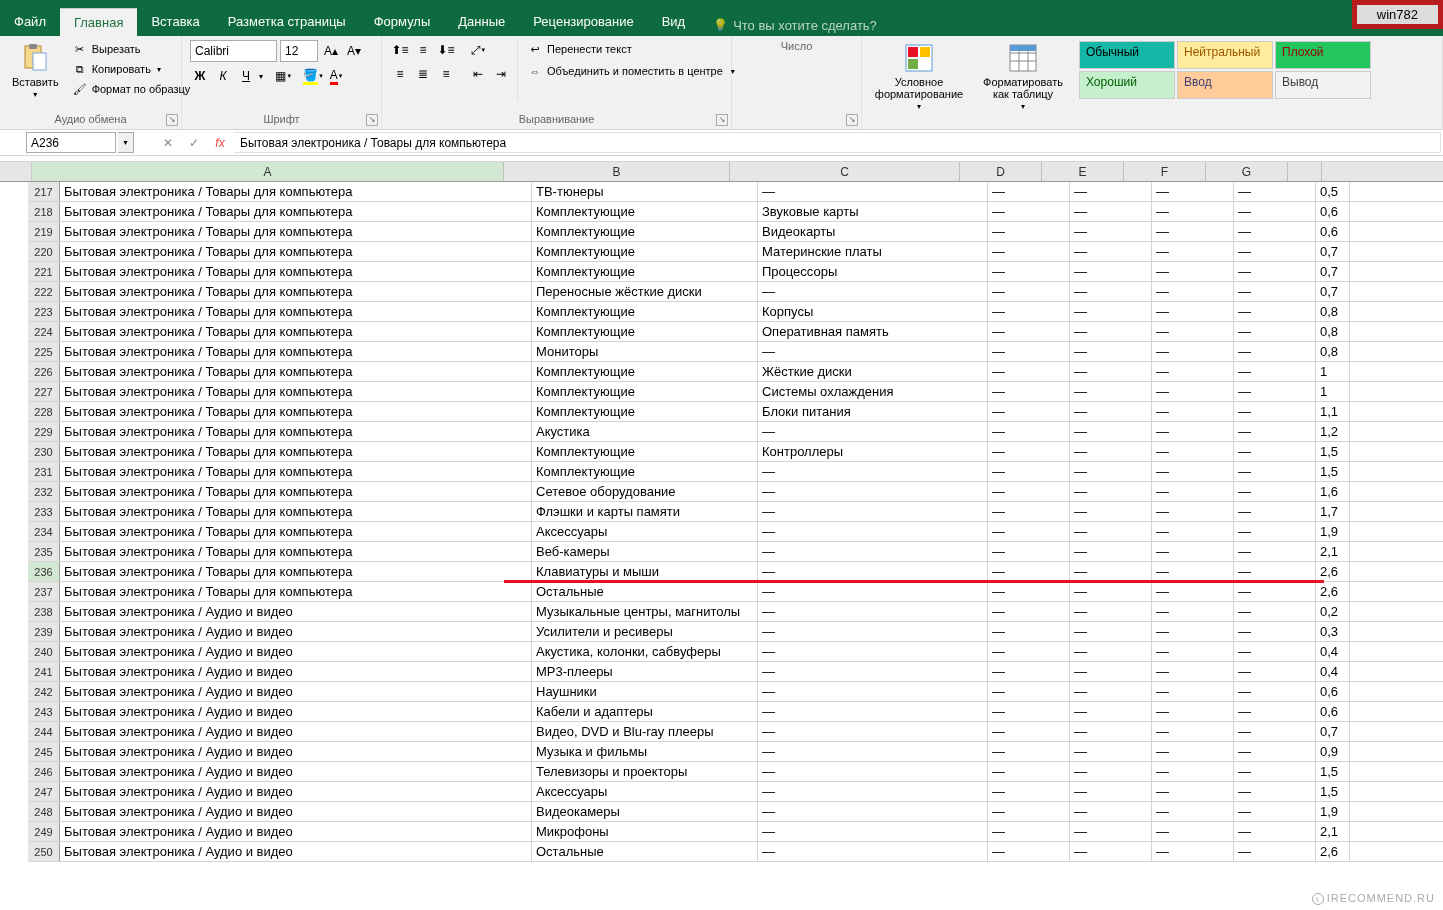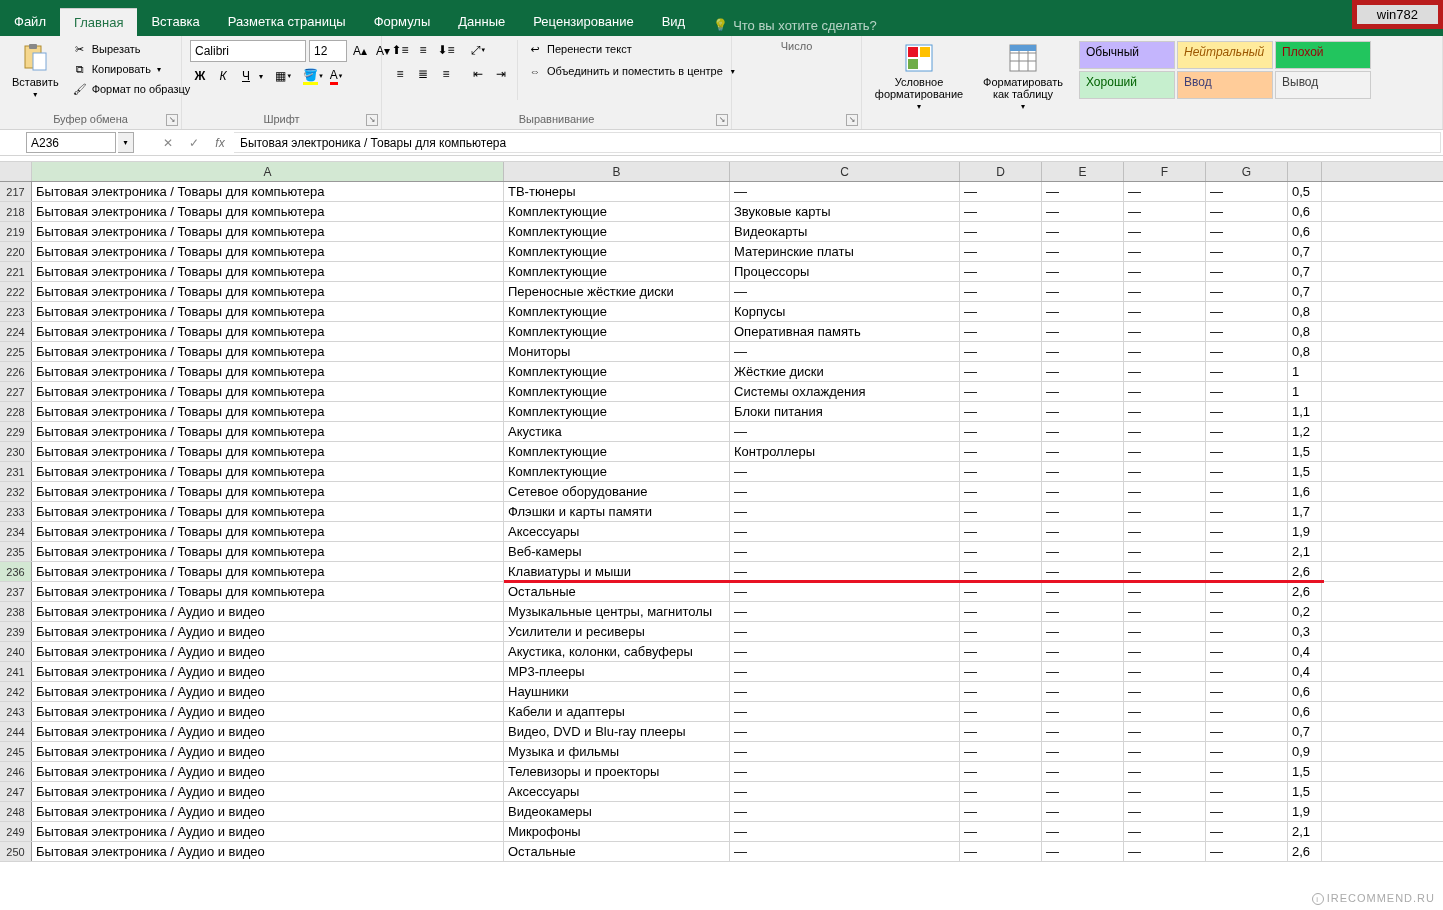--- a/index.html
+++ b/index.html
@@ -25,61 +25,61 @@
 .dialog-launcher { position: absolute; right: 3px; bottom: 3px; width: 12px; height: 12px; border: 1px solid #aaa; font-size: 8px; text-align: center; line-height: 10px; color: #666; cursor: pointer; }
 
 .bigbtn { display: flex; flex-direction: column; align-items: center; gap: 2px; padding: 2px 4px; cursor: pointer; font-size: 11px; text-align: center; }
 .bigbtn .ico { width: 32px; height: 32px; display: flex; align-items: center; justify-content: center; }
 .smallbtn { display: flex; align-items: center; gap: 4px; padding: 1px 3px; cursor: pointer; font-size: 11px; white-space: nowrap; }
 .smallbtn .ico { width: 16px; height: 16px; display: inline-flex; align-items: center; justify-content: center; }
 .vcol { display: flex; flex-direction: column; gap: 2px; }
 .hrow { display: flex; gap: 3px; align-items: center; }
 
 .combo { border: 1px solid #ababab; background: #fff; height: 22px; font-size: 12px; padding: 0 4px; }
-.fontname { width: 116px; }
+.fontname { width: 87px; }
 .fontsize { width: 38px; }
 
 .mini-ico-btn { width: 20px; height: 20px; border: none; background: transparent; cursor: pointer; display: inline-flex; align-items: center; justify-content: center; font-size: 12px; }
 .mini-ico-btn.dd::after { content: '▾'; font-size: 7px; margin-left: 1px; }
 
 .style-box { width: 96px; height: 28px; border: 1px solid #ccc; padding: 3px 6px; font-size: 12px; cursor: pointer; margin: 1px; }
-.style-normal { background: #c4b5fd; color: #000; }
-.style-neutral { background: #ffeb9c; color: #9c5700; font-style: italic; }
+.style-normal { background: #14b8a6; color: #000; }
+.style-neutral { background: #ffeb9c; color: #9c5700; }
 .style-bad { background: #22c55e; color: #9c0006; }
 .style-good { background: #c6efce; color: #006100; }
 .style-input { background: #ffcc99; color: #3f3f76; }
 .style-output { background: #f2f2f2; color: #3f3f3f; }
 
 
 .formulabar-row { height: 26px; border-bottom: 1px solid #d4d4d4; display: flex; align-items: center; background: #fff; padding: 2px; gap: 2px; }
 .namebox { width: 90px; height: 21px; border: 1px solid #ababab; padding: 0 4px; font-size: 12px; margin-left: 24px; }
 .namebox-dd { width: 16px; height: 21px; border: 1px solid #ababab; border-left: none; background: #f0f0f0; cursor: pointer; font-size: 8px; text-align: center; line-height: 19px; }
 .fb-btn { width: 24px; height: 21px; display: inline-flex; align-items: center; justify-content: center; color: #888; cursor: pointer; }
-.fb-btn.fx { font-style: italic; color: #737373; }
+.fb-btn.fx { font-style: italic; color: #ef4444; }
 .formula-input { flex: 1; height: 21px; border: 1px solid #e0e0e0; border-left: none; padding: 0 6px; font-size: 12px; background: #fff; }
 
 
 .spacer { height: 6px; border-bottom: 1px solid #d4d4d4; }
 
 
 .grid { position: relative; }
 .colheaders { display: flex; background: #e6e6e6; border-bottom: 1px solid #999; height: 20px; position: sticky; top: 0; }
 .corner { width: 32px; border-right: 1px solid #ccc; background: #e6e6e6; }
 .colh { border-right: 1px solid #bfbfbf; text-align: center; font-size: 12px; color: #333; line-height: 20px; cursor: pointer; }
 .colh.hl { background: #d3e8d3; }
 .colA { width: 472px; }
 .colB { width: 226px; }
 .colC { width: 230px; }
 .colD { width: 82px; }
 .colE { width: 82px; }
 .colF { width: 82px; }
 .colG { width: 82px; }
 .colH { width: 34px; }
 
-.datarow { display: flex; height: 20px; border-bottom: 1px solid #d4d4d4; }
+.datarow { display: flex; height: 20px; border-bottom: 1px solid #d4d4d4; margin-left: 28px; }
 .rowh { width: 32px; background: #e6e6e6; border-right: 1px solid #999; text-align: center; font-size: 11px; color: #333; line-height: 20px; cursor: pointer; }
 .rowh.hl { background: #d3e8d3; }
 .cell { border-right: 1px solid #d4d4d4; padding: 0 4px; font-size: 13px; line-height: 20px; white-space: nowrap; overflow: hidden; color: #000; cursor: cell; }
 
 
 .red-underline { position: absolute; height: 3px; background: #e81123; z-index: 5; }
 
 .watermark { position: absolute; right: 4px; bottom: 4px; font-size: 11px; color: #aaa; letter-spacing: 1px; z-index: 20; background: rgba(255,255,255,0.7); padding: 1px 4px; }
 .watermark .i { display: inline-block; width: 12px; height: 12px; border: 1px solid #aaa; border-radius: 50%; font-size: 8px; text-align: center; line-height: 11px; margin-right: 3px; }
 </style>
@@ -122,21 +122,21 @@
             <span class="ico">⧉</span>
             <span>Копировать</span>
             <span style="font-size:8px;margin-left:2px">▾</span>
           </div>
         <div class="smallbtn">
             <span class="ico">🖌</span>
             <span>Формат по образцу</span>
           </div>
       </div>
     </div>
-    <div class="rgroup-label">Буфер обмена</div>
+    <div class="rgroup-label">Аудио обмена</div>
     <div class="dialog-launcher">↘</div>
   </div>
 
   <div class="rgroup" style="width:200px">
     <div class="rgroup-content vcol" style="gap:4px">
       <div class="hrow">
         <input class="combo fontname" value="Calibri" style="">
         <input class="combo fontsize" value="12" style="">
         <button class="mini-ico-btn" title="A^">
             <span>A▴</span>

